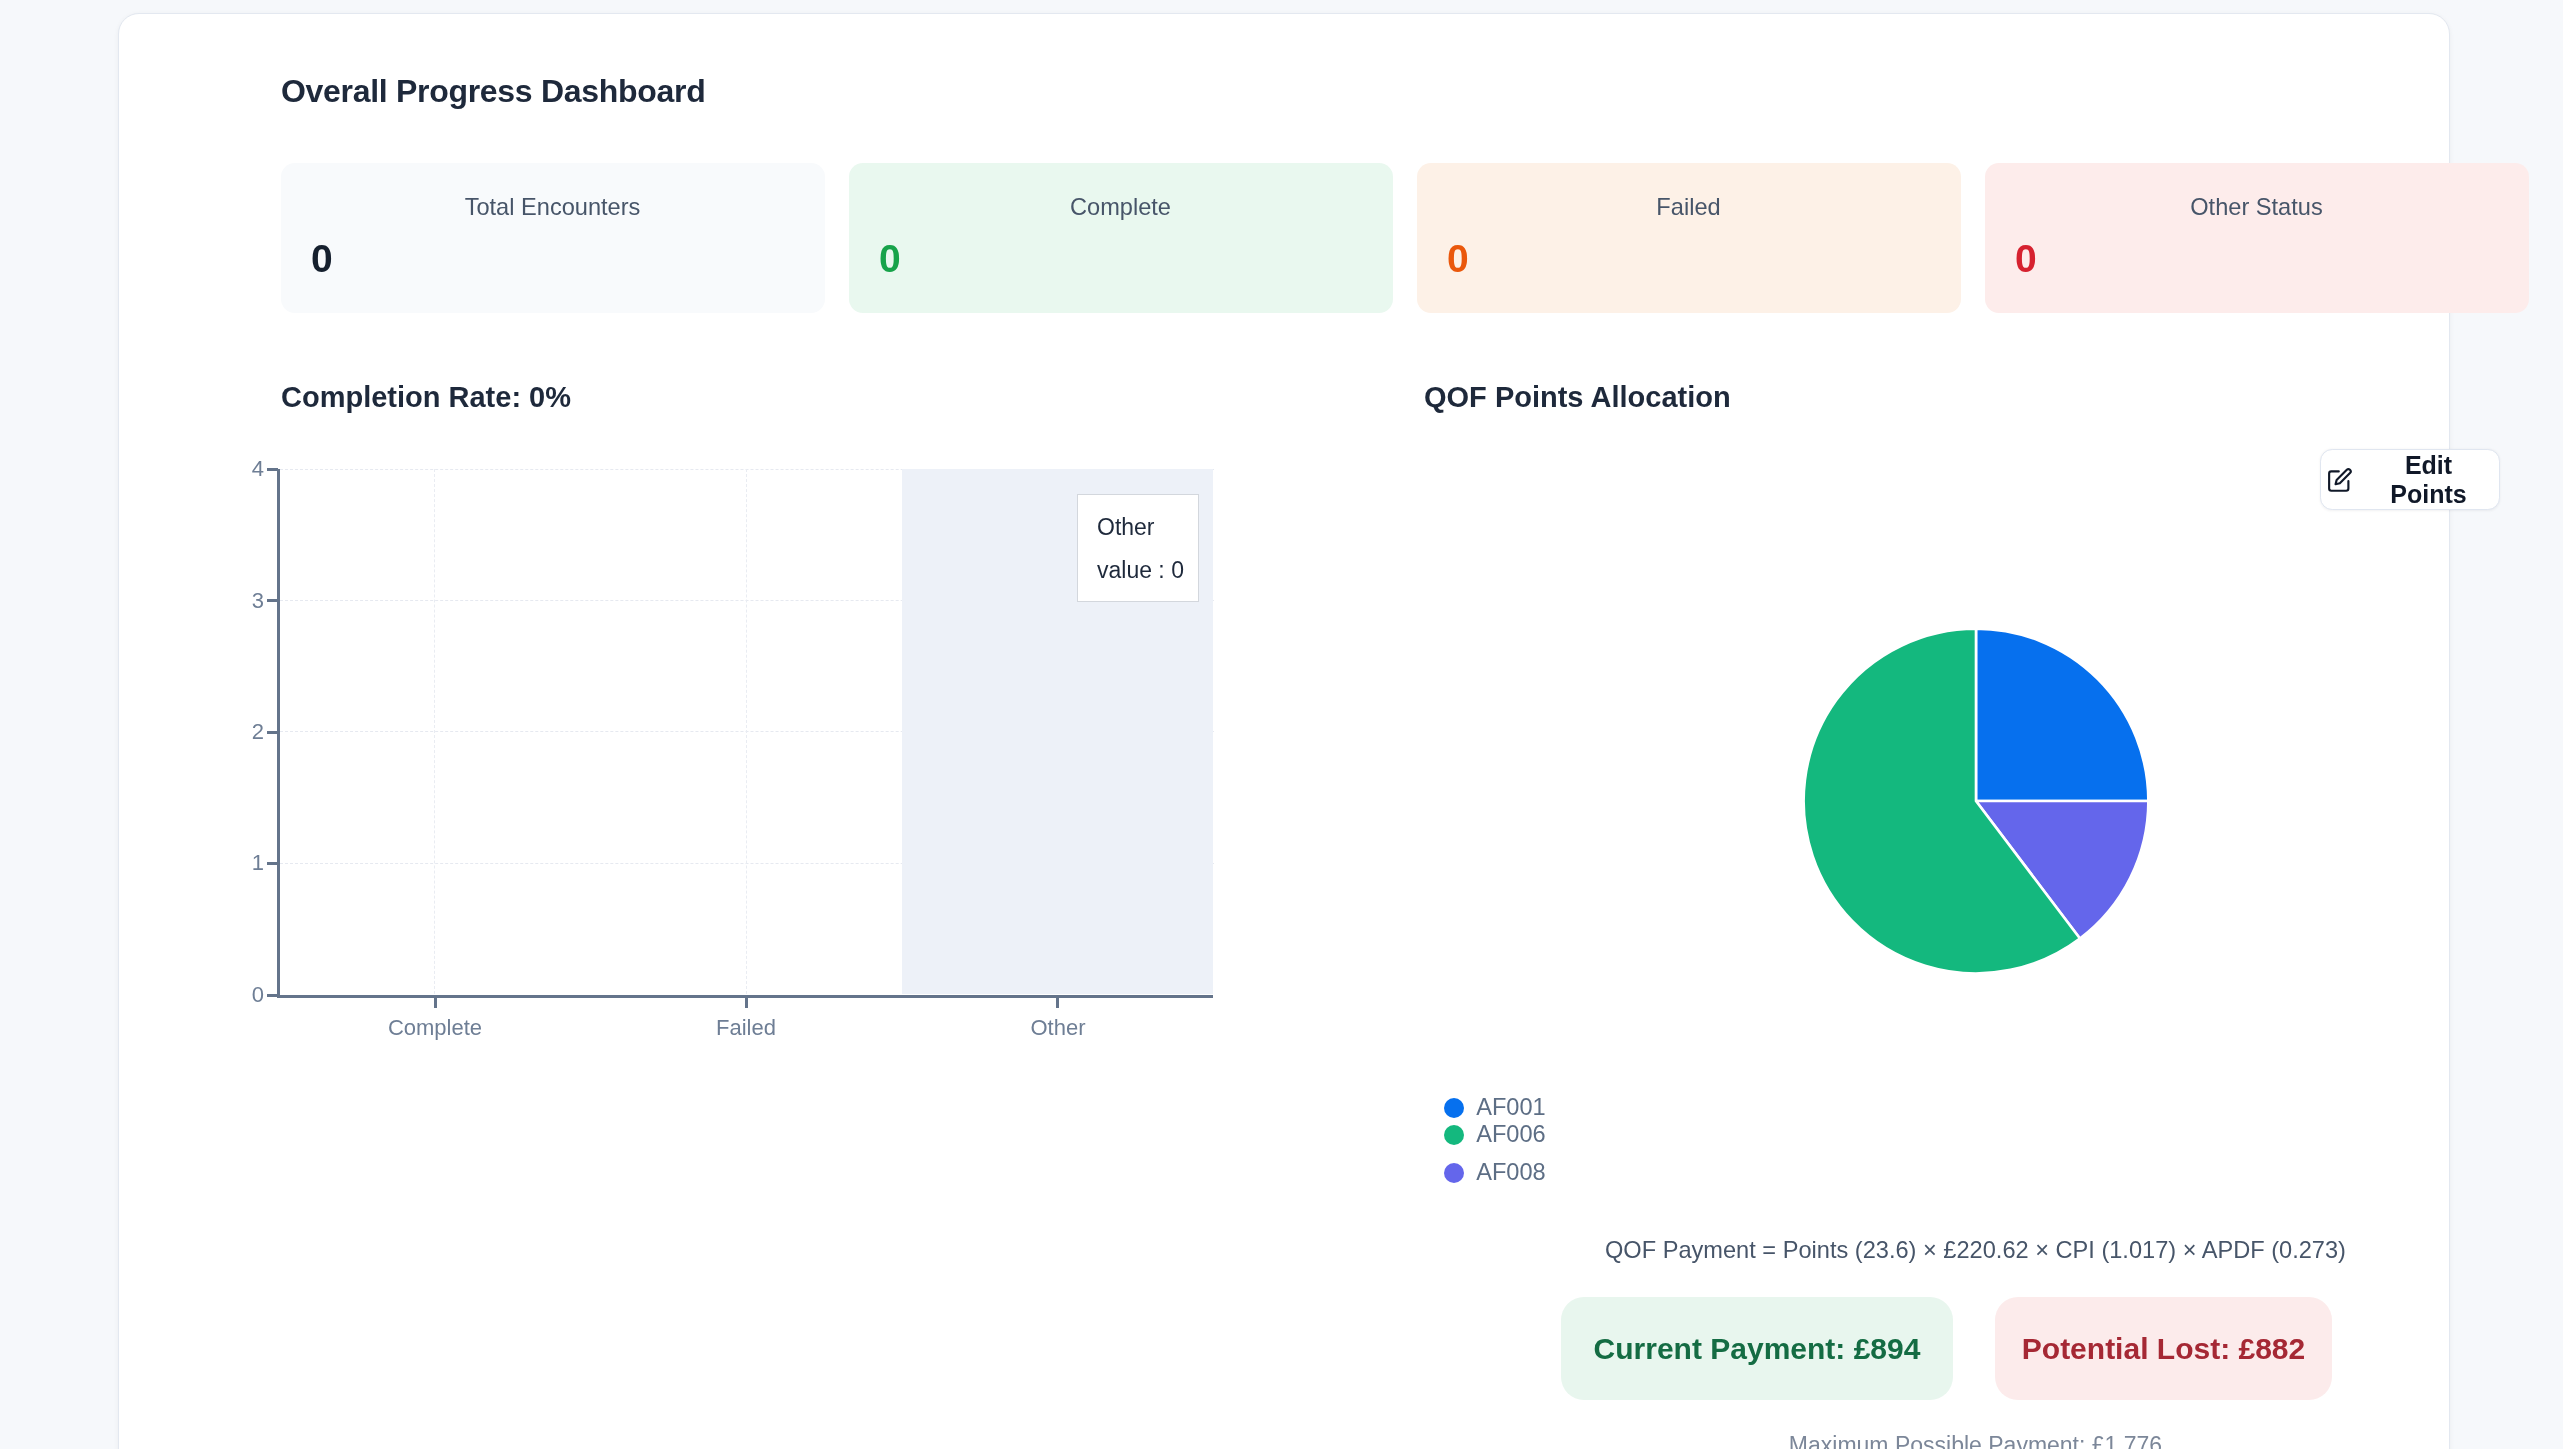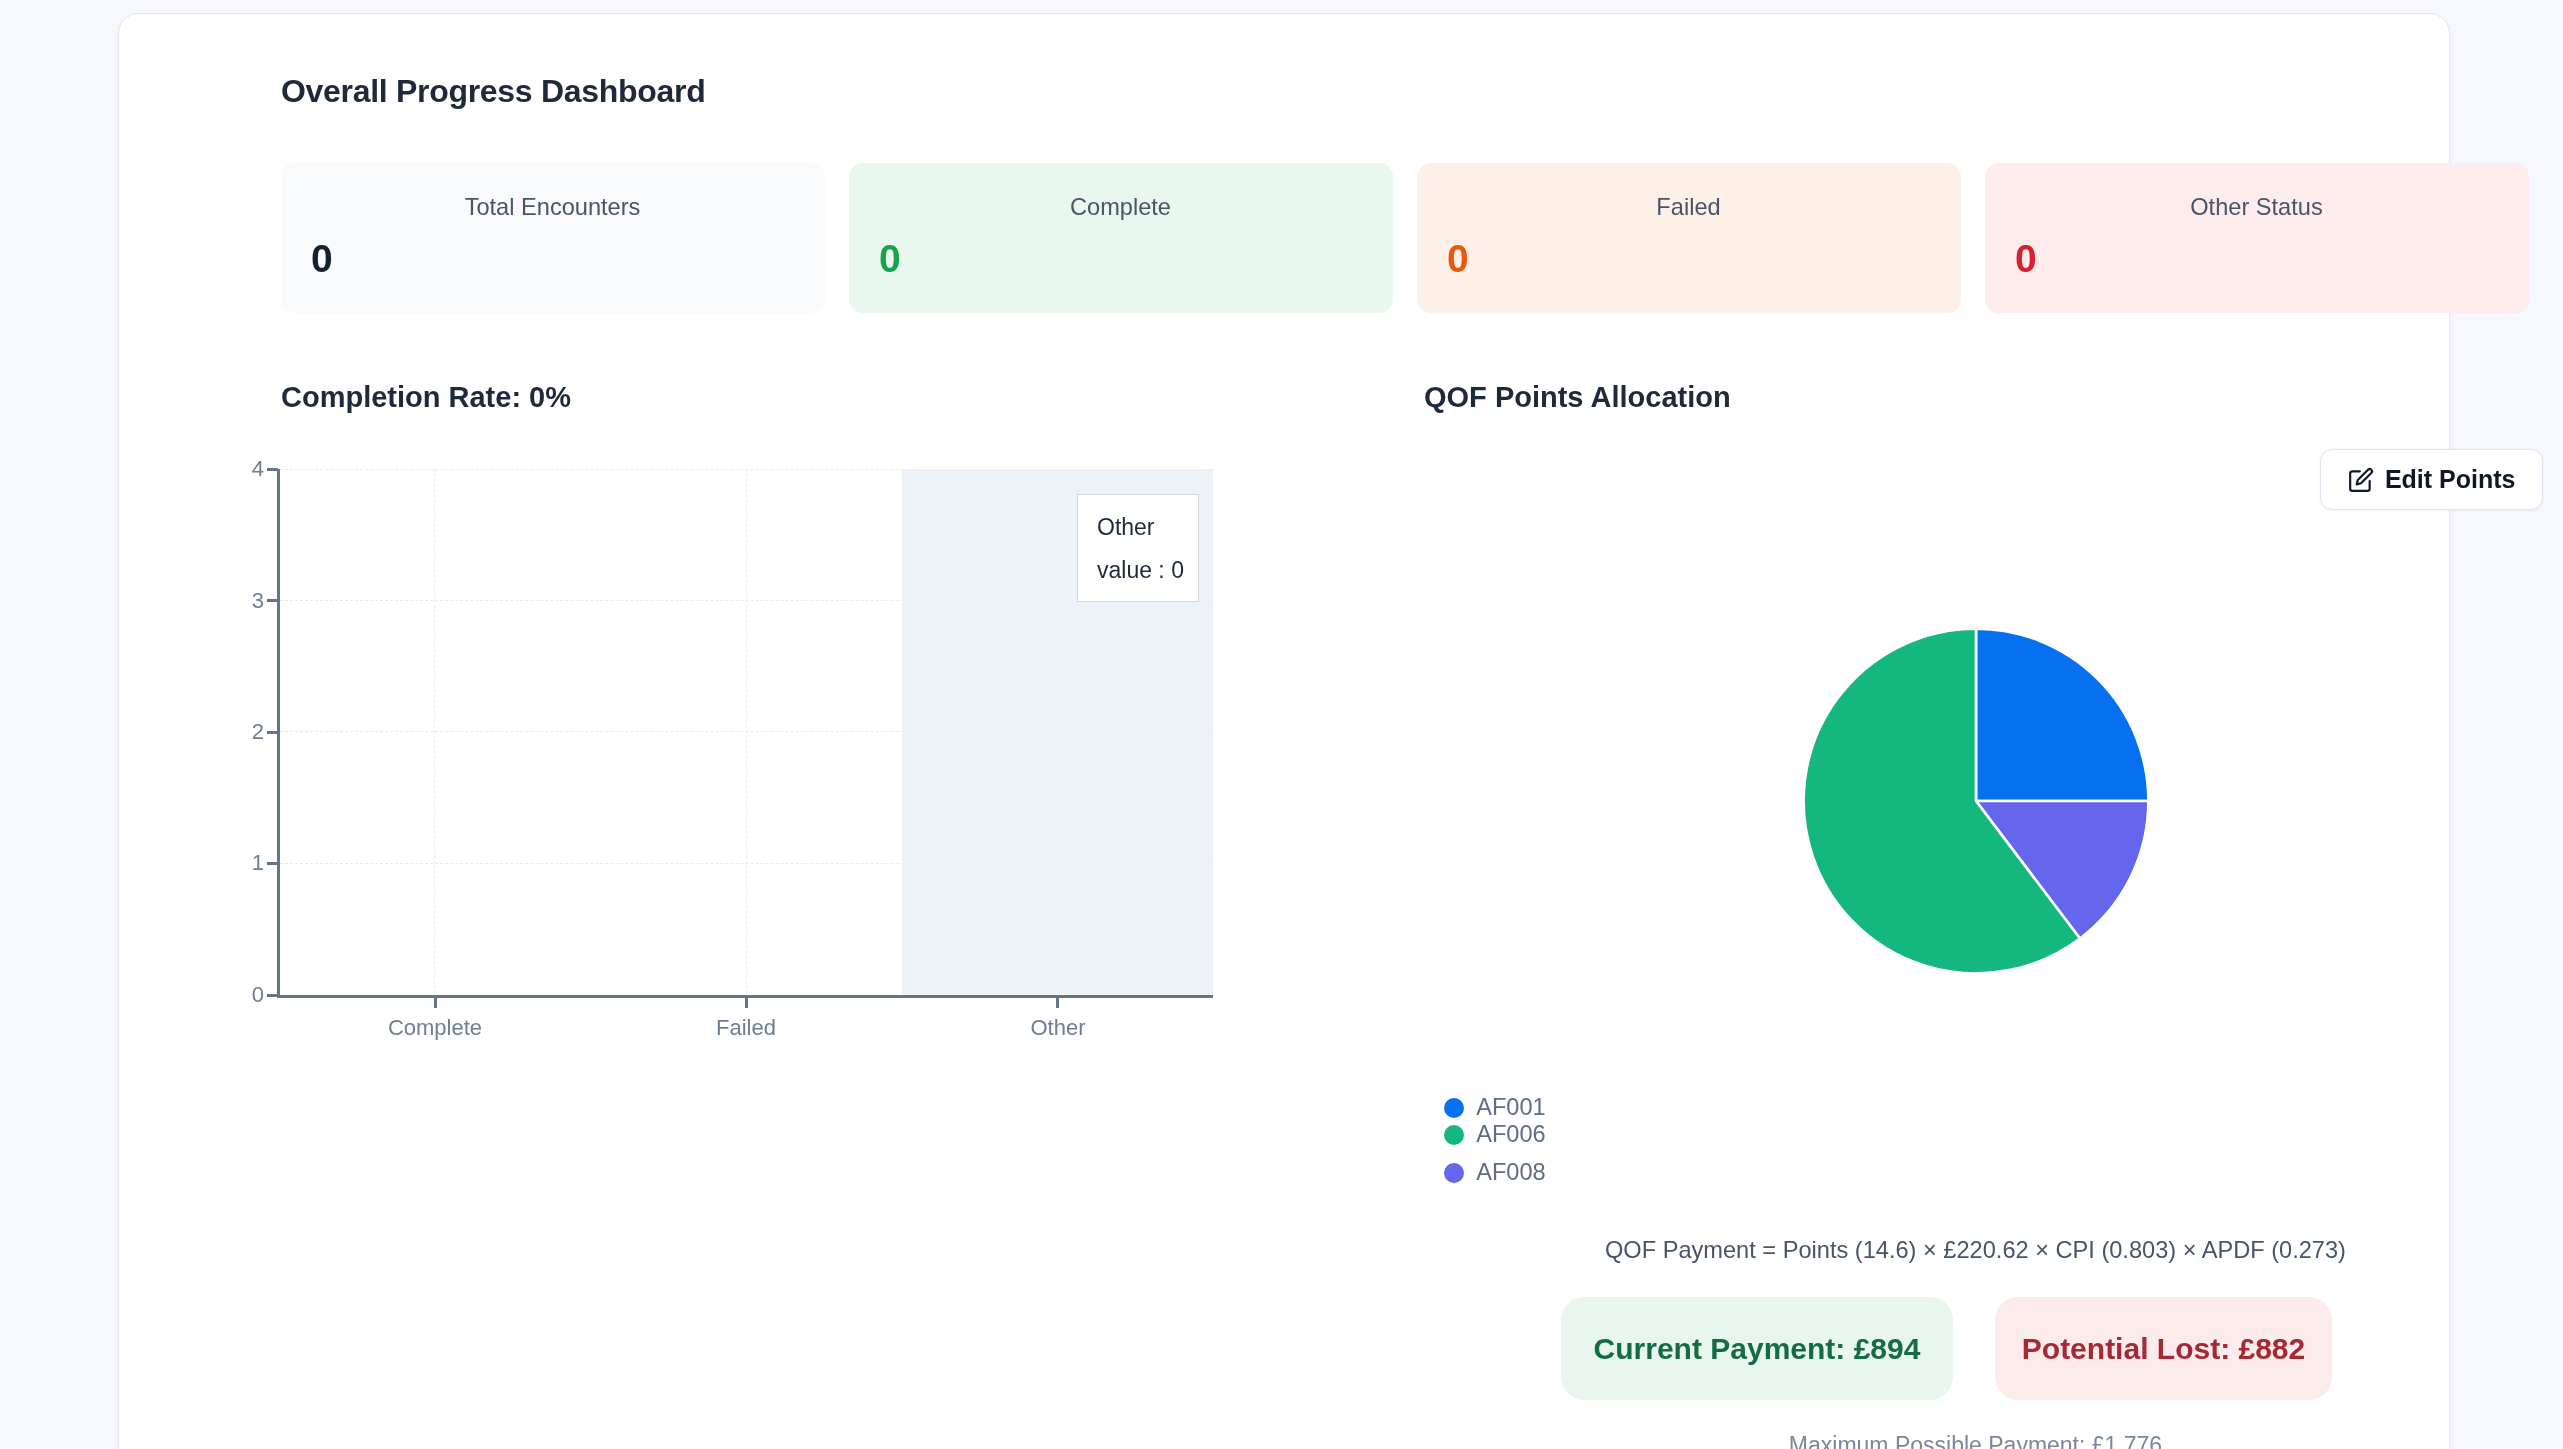--- a/index.html
+++ b/index.html
@@ -42,21 +42,21 @@
   .plot-hover{position:absolute;pointer-events:auto;}
   .chart-tooltip{
     position:absolute;left:1077px;top:494px;width:122px;height:108px;
     background:#ffffff;border:1.7px solid #d3d7dd;box-sizing:border-box;
     padding:19px 0 0 19px;z-index:6;
   }
   .chart-tooltip .tt-title{font-size:23px;color:#1e293b;margin-bottom:15.7px;}
   .chart-tooltip .tt-line{font-size:23px;color:#1e293b;}
   
   .edit-btn{
-    position:absolute;left:2201px;top:435px;width:223px;height:61px;
+    position:absolute;left:2201px;top:435px;width:180px;height:61px;
     background:#ffffff;border:1.7px solid #e0e6f0;border-radius:12.2px;
     box-shadow:0 0.9px 2.6px rgba(16,24,40,.06);
     display:flex;align-items:center;justify-content:center;gap:11.4px;
     font-family:inherit;font-size:25px;font-weight:600;color:#101828;cursor:pointer;
   }
   .edit-btn svg{width:26px;height:26px;stroke:#101828;fill:none;stroke-width:2;stroke-linecap:round;stroke-linejoin:round;}
   
   #pie-svg{position:absolute;left:1682px;top:612px;width:350px;height:350px;}
   .legend{position:absolute;left:1305px;width:1103px;display:flex;justify-content:center;flex-direction:column;}
   .legend-row1{top:1080px;}
@@ -132,21 +132,21 @@
         <span class="legend-label">AF006</span>
       </span>
     </div>
     <div class="legend legend-row2">
       <span class="legend-item">
         <span class="legend-dot" style="background: rgb(100, 102, 235);"></span>
         <span class="legend-label">AF008</span>
       </span>
     </div>
 
-    <div class="formula">QOF Payment = Points (14.6) × £220.62 × CPI (0.803) × APDF (0.273)</div>
+    <div class="formula">QOF Payment = Points (23.6) × £220.62 × CPI (1.017) × APDF (0.273)</div>
     <div class="pay-box pay-green" style="background: rgb(232, 246, 238); color: rgb(20, 108, 67);">Current Payment: £894</div>
     <div class="pay-box pay-red" style="background: rgb(252, 235, 235); color: rgb(165, 40, 52);">Potential Lost: £882</div>
     <div class="max-payment">Maximum Possible Payment: £1,776</div>
   </div>
 
   <div id="bar-layer">
 
   <div class="y-tick-label" style="left: 212px; top: 981px; width: 52px;">0</div>
       <div class="tickmark" style="left: 267px; top: 994px; width: 10.5px; height: 2.6px;"></div>
       <div class="grid-h" style="left: 280px; top: 863px; width: 934px;"></div>

